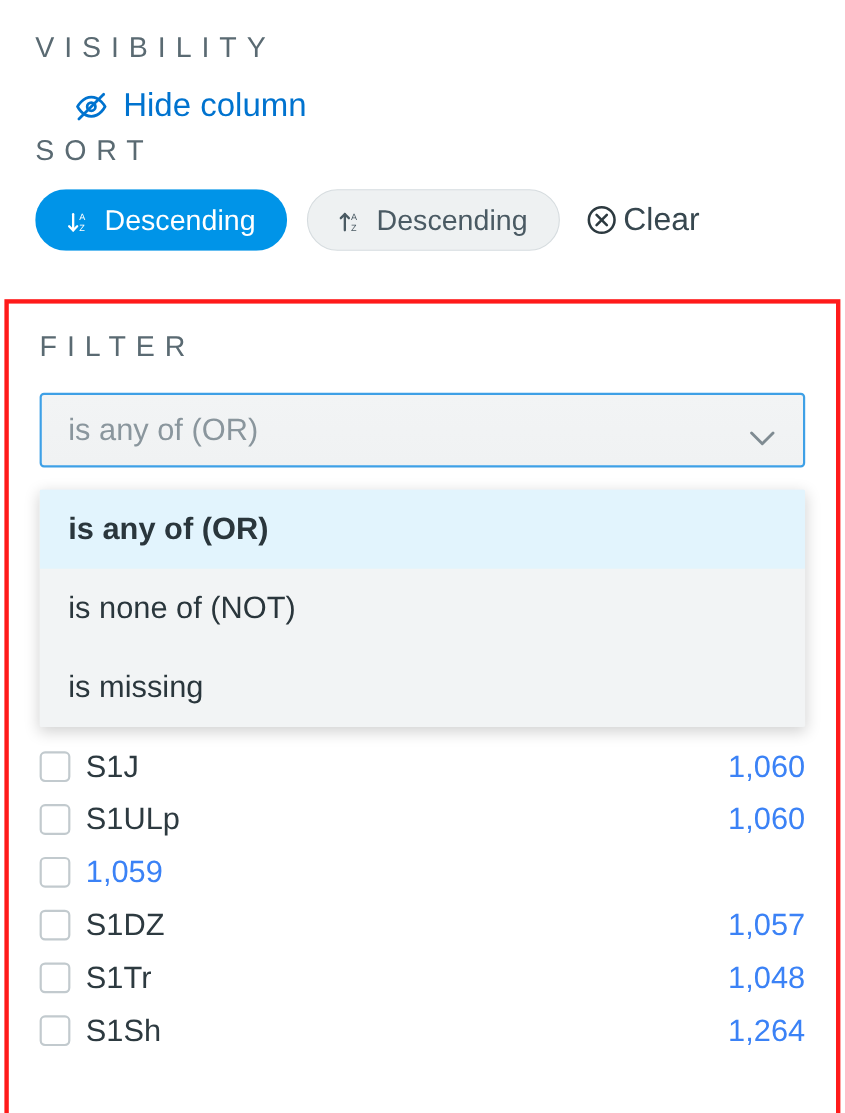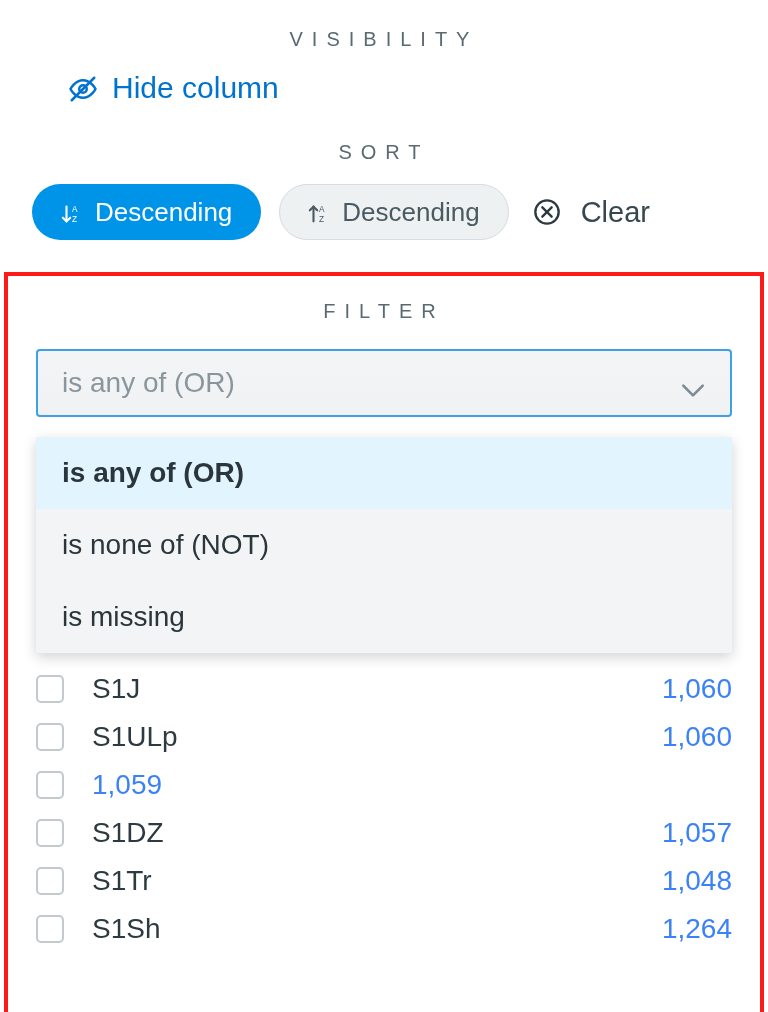--- a/index.html
+++ b/index.html
@@ -22,34 +22,33 @@
     font-family: -apple-system, BlinkMacSystemFont, "Segoe UI", "Helvetica Neue", Arial, sans-serif;
     background: #ffffff;
     color: var(--text-dark);
     overflow: hidden;
   }
   .panel {
     padding: 28px 32px 0 32px;
     position: relative;
   }
   .section-label {
-    font-size: 20px;
+    font-size: 26px;
     letter-spacing: 9px;
     font-weight: 400;
     color: var(--text-muted);
     margin: 0 0 20px 0;
-    text-align: center;
   }
   
   .hide-row {
     display: flex;
     align-items: center;
     gap: 16px;
     padding-left: 36px;
-    margin-bottom: 36px;
+    margin-bottom: 8px;
     color: var(--blue);
   }
   .hide-row span {
     font-size: 30px;
     font-weight: 400;
   }
   .eye-icon {
     width: 28px;
     height: 28px;
     display: inline-block;
@@ -79,21 +78,21 @@
     color: #ffffff;
   }
   .pill.inactive {
     background: var(--gray-pill-bg);
     color: #4a5a63;
     border-color: #d6dcdf;
   }
   .clear-group {
     display: inline-flex;
     align-items: center;
-    gap: 20px;
+    gap: 6px;
     font-size: 29px;
     color: var(--text-dark);
     padding-left: 6px;
     cursor: pointer;
   }
   .sort-glyph {
     width: 22px;
     height: 22px;
     display: inline-block;
   }
@@ -165,21 +164,21 @@
     font-weight: 600;
   }
   
   .rows {
     margin-top: 248px; 
   }
   .row {
     display: flex;
     align-items: center;
     height: 48px;
-    gap: 28px;
+    gap: 14px;
   }
   .row .cb {
     width: 28px;
     height: 28px;
     border: 2px solid #c2cace;
     border-radius: 5px;
     background: #fff;
     flex: 0 0 28px;
   }
   .row .name {

